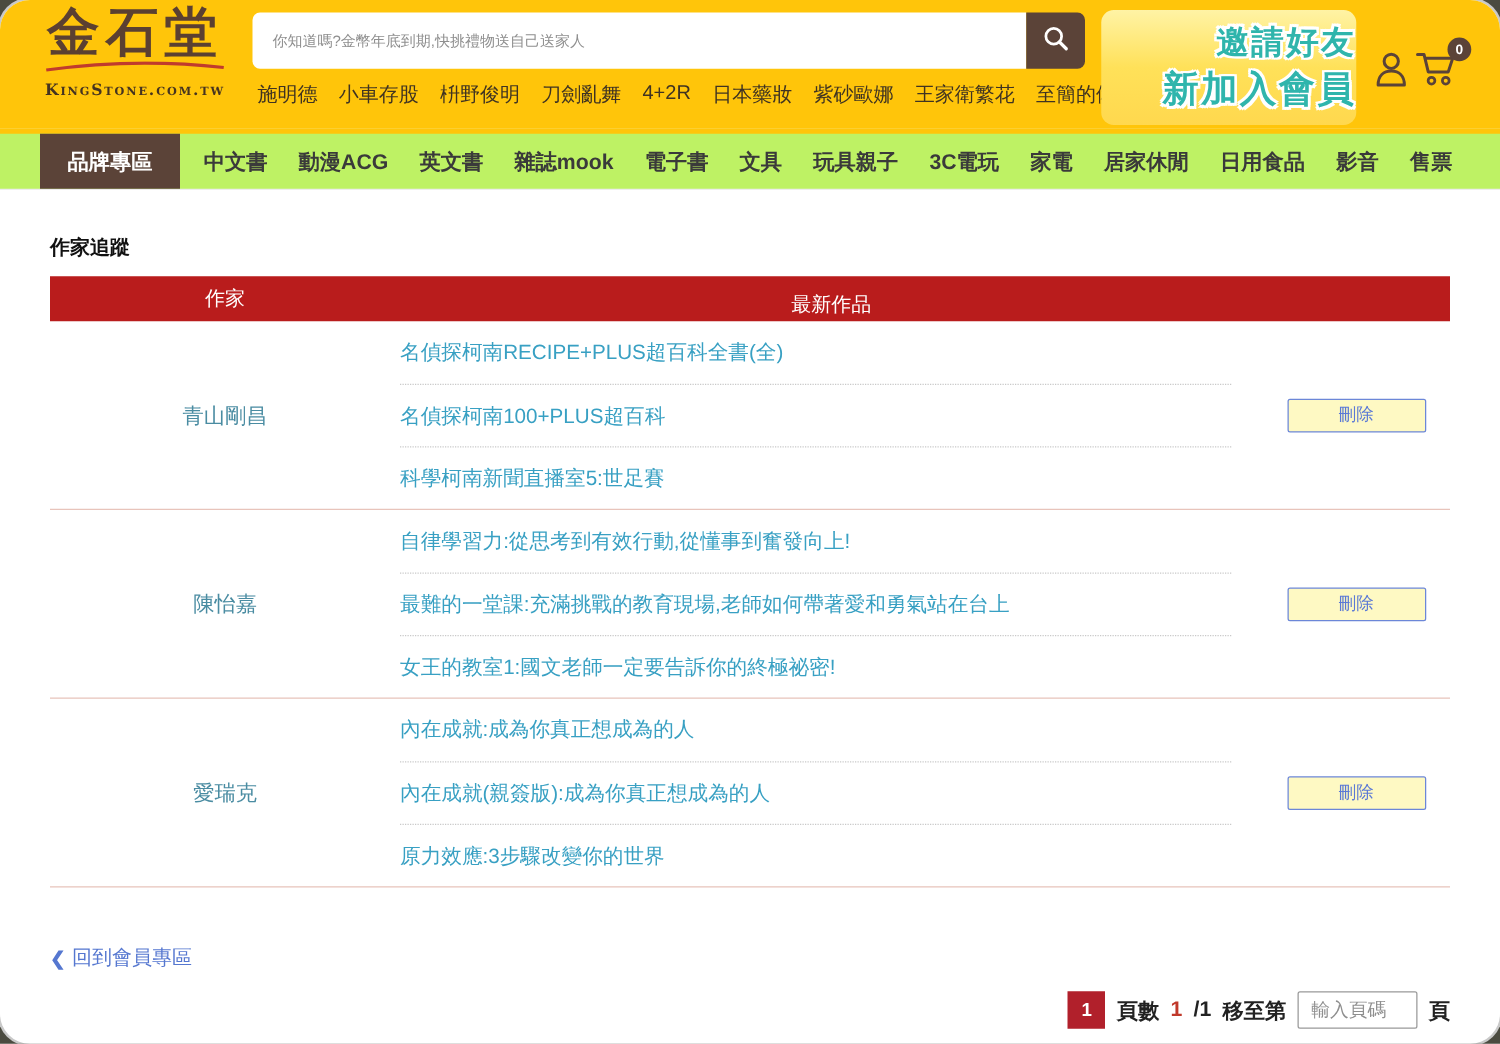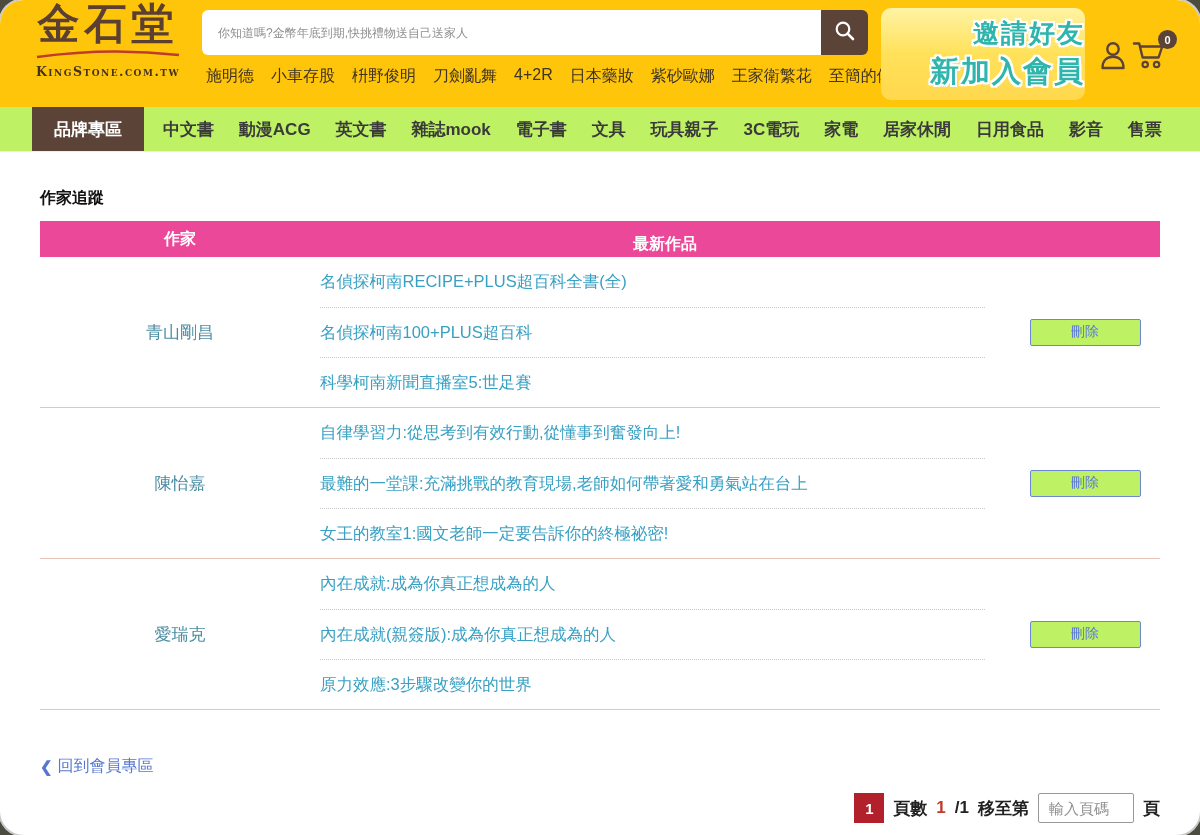--- a/index.html
+++ b/index.html
@@ -17,21 +17,21 @@
     overflow: hidden;
     position: relative;
     box-shadow: 0 0 0 2px #c9c9c9;
   }
 
   
   .header { position: relative; height: 103px; background: #FFC50A; }
 
   .logo { position: absolute; left: 24px; top: 5px; width: 168px; text-align: center; cursor: pointer; }
   .logo-title {
-    font-family: Liberation Mono, monospace;
+    font-family: Liberation Serif, serif;
     font-weight: bold; font-size: 42px; line-height: 1.05;
     color: #5b4031; letter-spacing: 5px; white-space: nowrap;
   }
   .logo-swoosh { margin: -4px 0 0; }
   .logo-sub {
     font-family: "DejaVu Serif", serif; font-variant: small-caps; font-weight: bold;
     font-size: 12.5px; color: #453320; letter-spacing: 1.5px; margin-top: 1px;
   }
 
   .search { position: absolute; left: 202px; top: 10px; width: 666px; height: 45px; display: flex; }
@@ -89,37 +89,37 @@
     font-size: 17px; font-weight: bold; color: #3a3a3a; cursor: pointer; white-space: nowrap;
   }
   .nav-item.active { background: #5b4338; color: #fff; padding: 0 22px; }
 
   
   .main { padding: 36px 40px 0; }
   .page-title { font-size: 16px; font-weight: bold; color: #111; margin: 0 0 12px; }
 
   .t-head {
     display: flex; align-items: center; height: 36px;
-    background: #ec4899; color: #fff; font-weight: bold; font-size: 16px;
+    background: #b91c1c; color: #fff; font-weight: normal; font-size: 16px;
   }
   .col-author { width: 280px; text-align: center; }
   .col-works  { flex: 1; text-align: center; margin-top: 10px; }
   .col-action { width: 150px; }
 
   .group { display: flex; align-items: center; border-bottom: 1px solid #e8c4bb; }
   .g-author { width: 280px; text-align: center; color: #4a8ca2; font-size: 17px; cursor: pointer; }
   .g-works { flex: 1; padding-right: 25px; }
   .g-work {
     height: 50px; display: flex; align-items: center;
     color: #38a0c3; font-size: 16.5px; cursor: pointer;
   }
   .g-work + .g-work { border-top: 1px dotted #c9c9c9; }
   .g-action { width: 150px; display: flex; justify-content: center; }
   .delete-btn {
-    width: 111px; height: 27px; background: #bef264;
+    width: 111px; height: 27px; background: #fef9c3;
     border: 1px solid #6c87d8; color: #5b79d6;
     font-size: 14px; border-radius: 2px; cursor: pointer; font-family: inherit;
   }
 
   
   .back-link {
     margin-top: 46px; display: inline-flex; align-items: center; gap: 5px;
     color: #5577d0; font-size: 16px; cursor: pointer;
   }
   .back-chevron { font-weight: bold; font-size: 15px; }

